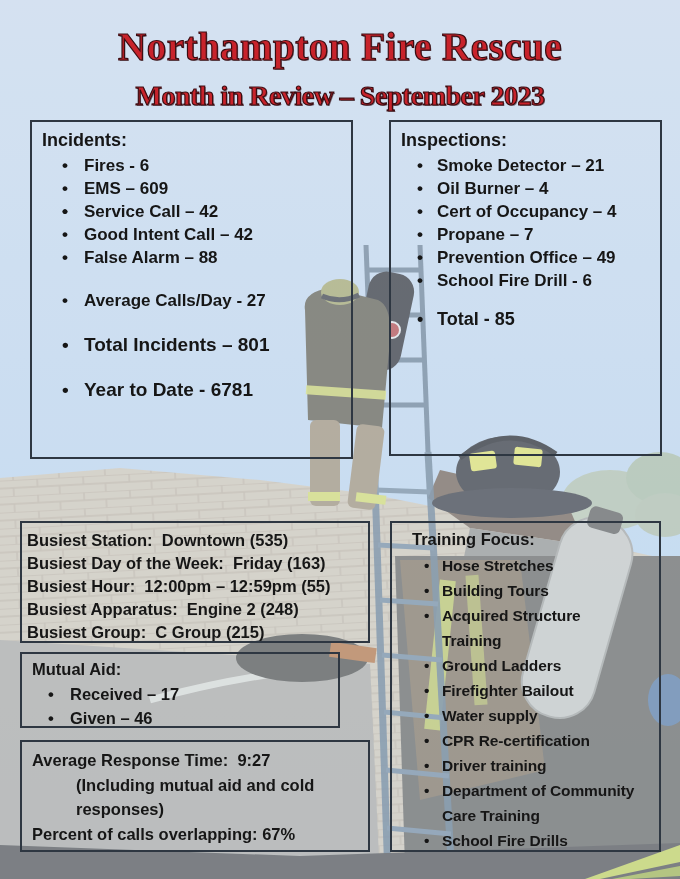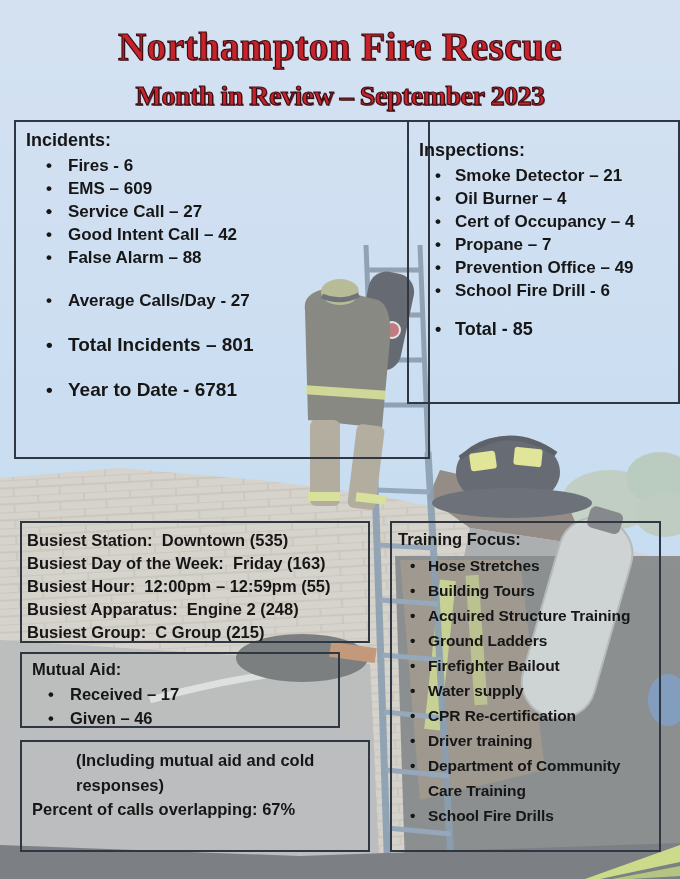--- a/index.html
+++ b/index.html
@@ -12,24 +12,24 @@
 
   .title-wrap { position:absolute; top:22px; left:0; width:680px; text-align:center;
     font-family:"Liberation Serif", serif; font-weight:bold; color:#c8232b;
     -webkit-text-stroke:1.2px #3a0d12; text-shadow:1px 1px 0 rgba(46,10,14,.55); }
   .t1 { font-size:39px; line-height:49px; letter-spacing:.5px; }
   .t2 { font-size:28px; line-height:50px; letter-spacing:-.5px; }
 
   .box { position:absolute; border:2px solid #2e3742; box-sizing:border-box;
     color:#161616; font-weight:bold; background:transparent; }
 
-  #incidents   { left:14px;  top:120px; width:416px; height:339px; padding:6px 10px; }
-  #inspections { left:407px; top:120px; width:273px; height:284px; padding:16px 10px; }
+  #incidents   { left:30px;  top:120px; width:323px; height:339px; padding:6px 10px; }
+  #inspections { left:389px; top:120px; width:273px; height:336px; padding:6px 10px; }
   #busiest     { left:20px;  top:521px; width:350px; height:122px; padding:6px 5px; }
-  #training    { left:390px; top:521px; width:271px; height:331px; padding:5px 6px; }
+  #training    { left:390px; top:521px; width:271px; height:331px; padding:5px 20px; }
   #mutual      { left:20px;  top:652px; width:320px; height:76px;  padding:4px 10px; }
   #response    { left:20px;  top:740px; width:350px; height:112px; padding:6px 10px; }
 
   .hdr  { font-size:18px; line-height:24px; }
   .hdr-sm { font-size:16.5px; line-height:22px; }
 
   ul.bullets { list-style:none; margin:2px 0 0 0; padding:0; }
   .bullets li { position:relative; font-size:17px; line-height:23px; padding-left:42px; }
   .dot { position:absolute; left:20px; top:0; }
 
@@ -165,21 +165,21 @@
     <div class="t2">Month in Review – September 2023</div>
   </div>
 
   <div class="box" id="incidents">
     <div class="hdr">Incidents:</div>
     <ul class="bullets">
 
     <li><span class="dot">•</span><span class="li-text">Fires - 6</span></li>
         <li><span class="dot">•</span><span class="li-text">EMS – 609</span></li>
         <li><span class="dot">•</span></li>
-        <li><span class="dot">•</span><span class="li-text">Service Call – 27</span></li>
+        <li><span class="dot">•</span><span class="li-text">Service Call – 42</span></li>
         <li><span class="dot">•</span><span class="li-text">Good Intent Call – 42</span></li>
         <li><span class="dot">•</span><span class="li-text">False Alarm – 88</span></li>
       </ul>
     <div class="row row-avg"><span class="dot">•</span><span>Average Calls/Day - 27</span></div>
     <div class="row row-big"><span class="dot">•</span><span>Total Incidents – 801</span></div>
     <div class="row row-big"><span class="dot">•</span><span>Year to Date - 6781</span></div>
   </div>
 
   <div class="box" id="inspections">
     <div class="hdr">Inspections:</div>
@@ -224,18 +224,19 @@
   <div class="box" id="mutual">
     <div class="hdr-sm">Mutual Aid:</div>
     <ul class="bullets">
 
     <li><span class="dot">•</span><span class="li-text">Received – 17</span></li>
         <li><span class="dot">•</span><span class="li-text">Given – 46</span></li>
       </ul>
   </div>
 
   <div class="box" id="response">
+    <div class="rline pre">Average Response Time:  9:27</div>
     <div class="rline indent">(Including mutual aid and cold</div>
     <div class="rline indent">responses)</div>
     <div class="rline">Percent of calls overlapping: 67%</div>
   </div>
 
 </div>
 
 </body></html>

